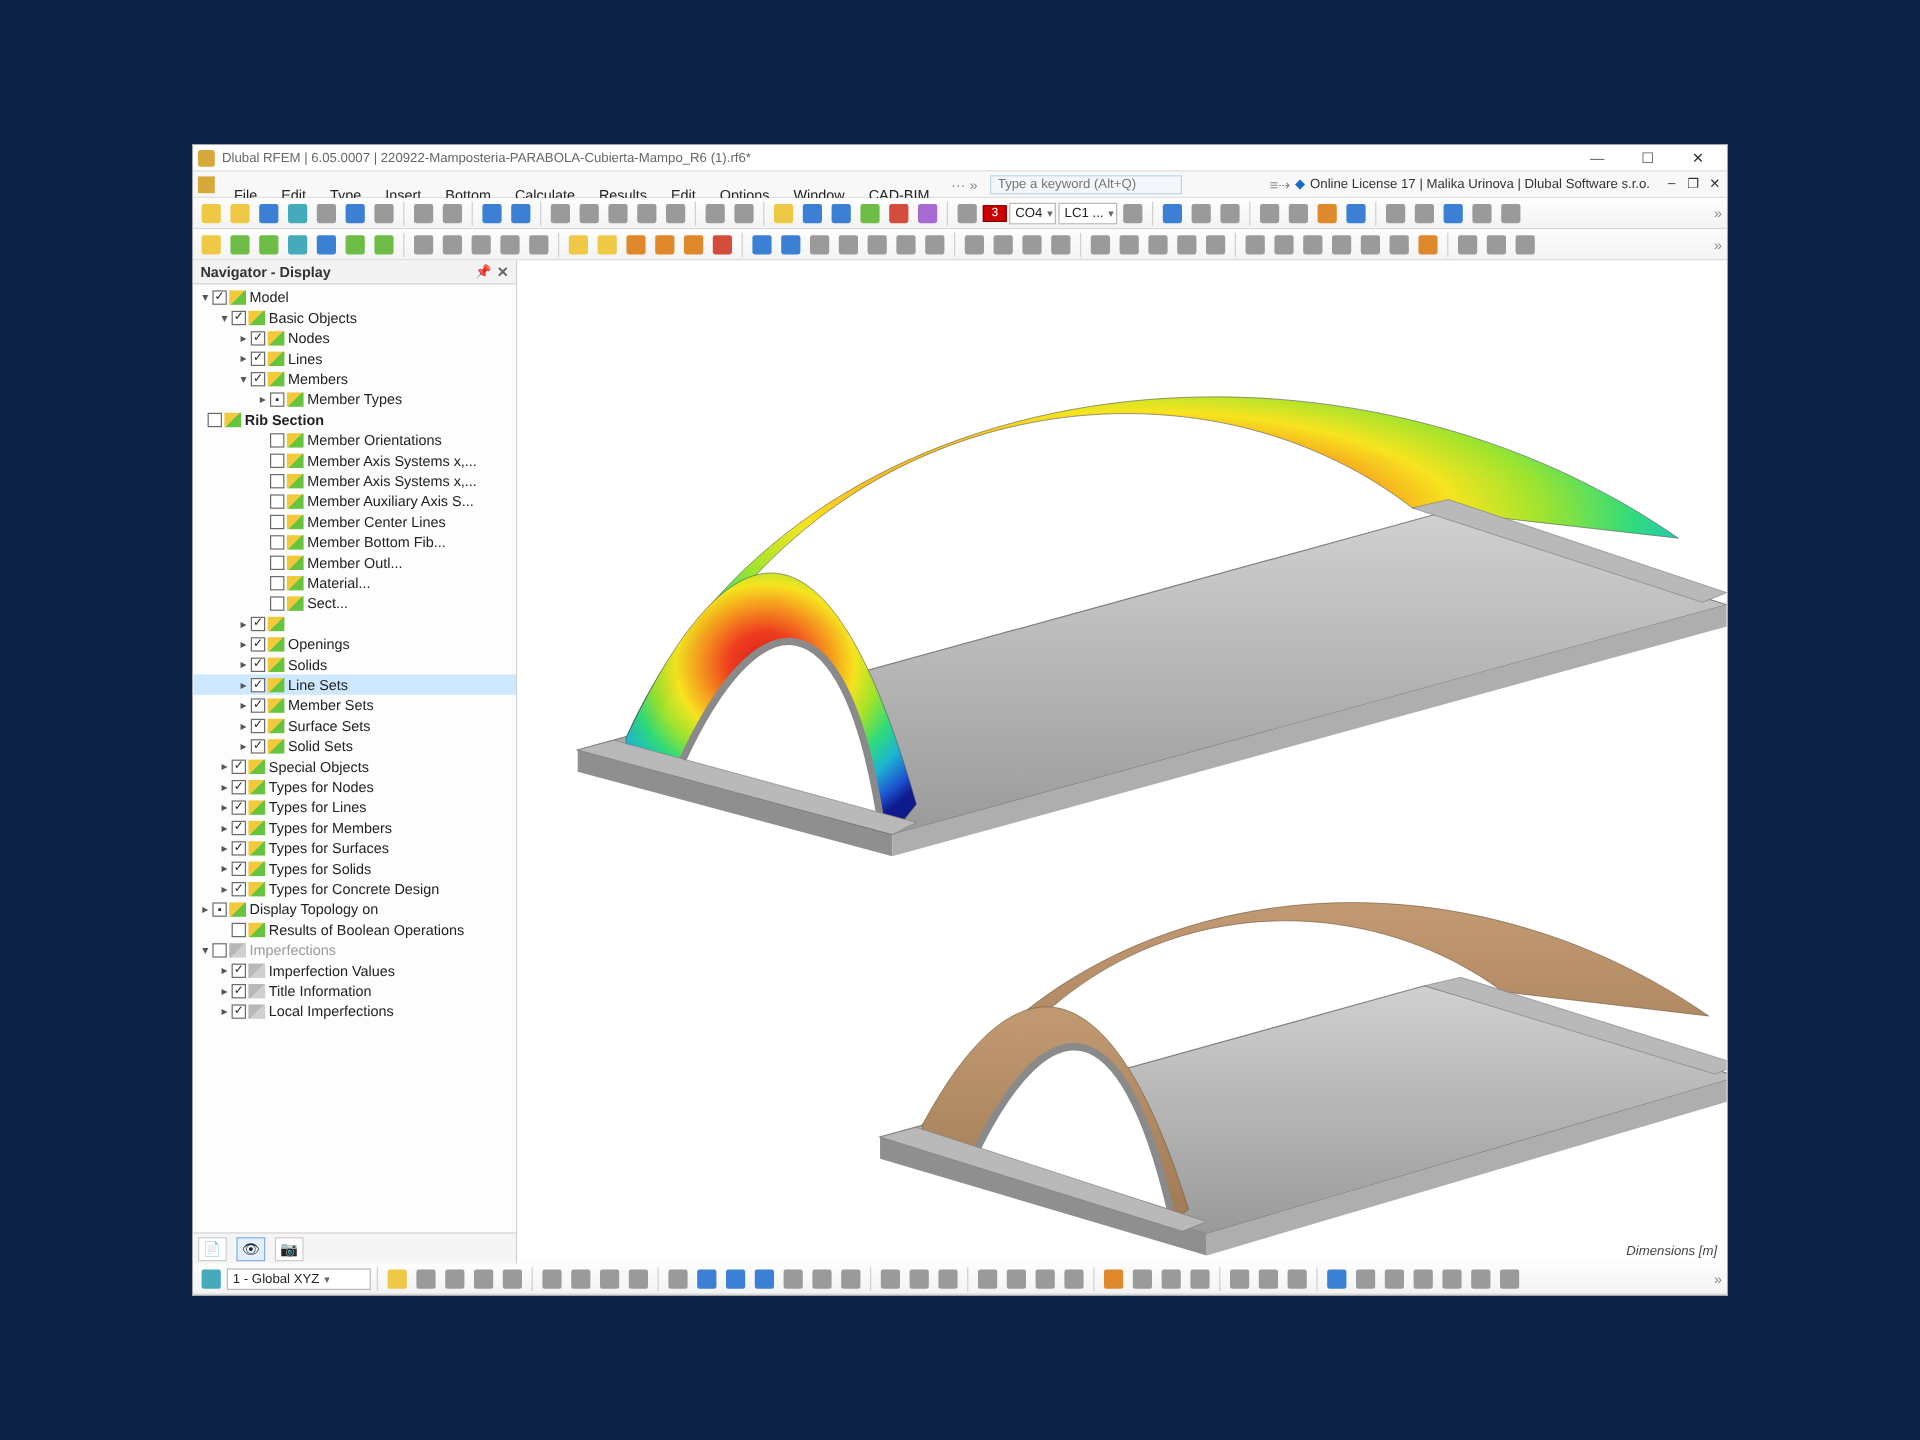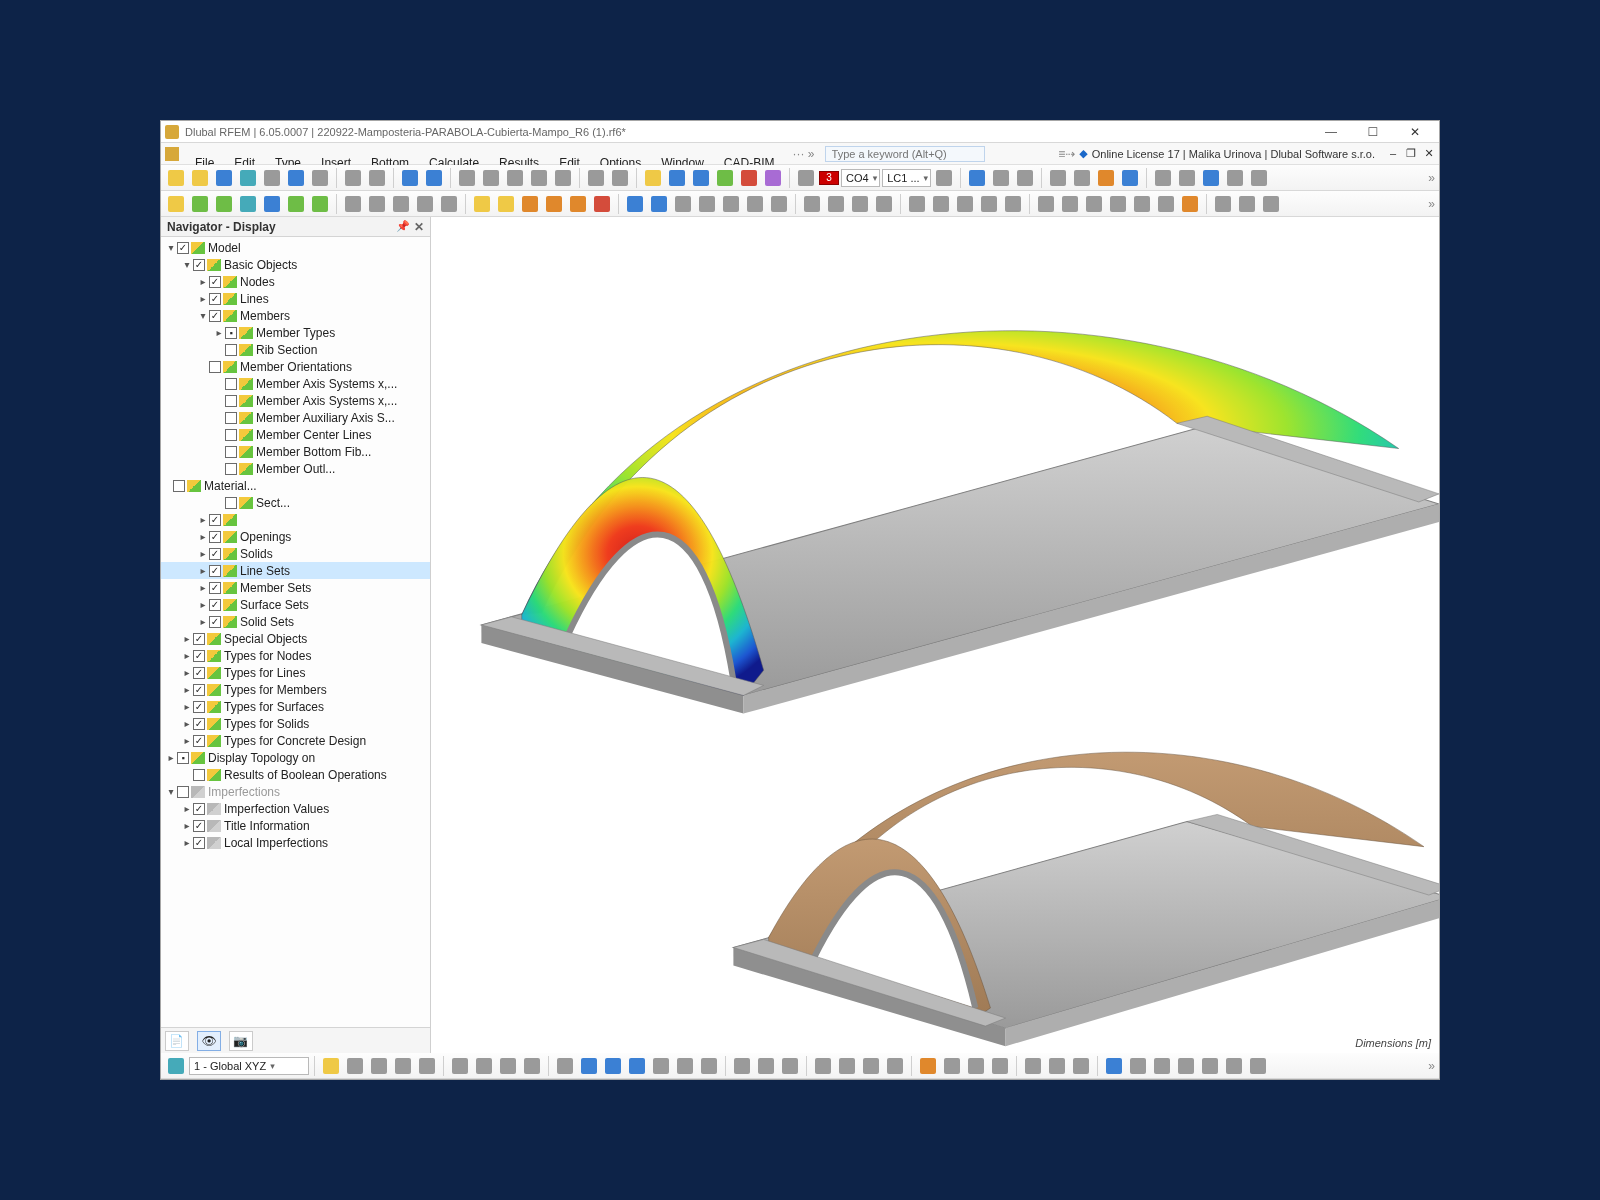--- a/index.html
+++ b/index.html
@@ -437,30 +437,30 @@
               <span class="cb chk"></span>
               <span class="nic"></span>
               <span class="label">Members</span>
             </div>
             <div class="tree-node" style="padding-left: 52px;">
               <span class="tw">▸</span>
               <span class="cb sq"></span>
               <span class="nic"></span>
               <span class="label">Member Types</span>
             </div>
+            <div class="tree-node" style=" font-weight: bold;">
+              <span class="tw"></span>
+              <span class="cb " style="background: rgb(255, 255, 255);"></span>
+              <span class="nic"></span>
+              <span class="label">Rib Section</span>
+            </div>
             <div class="tree-node" style="padding-left: 52px;">
               <span class="tw"></span>
               <span class="cb " style="background: rgb(255, 255, 255);"></span>
               <span class="nic"></span>
-              <span class="label">Rib Section</span>
-            </div>
-            <div class="tree-node" style="padding-left: 36px;">
-              <span class="tw"></span>
-              <span class="cb " style="background: rgb(255, 255, 255);"></span>
-              <span class="nic"></span>
               <span class="label">Member Orientations</span>
             </div>
             <div class="tree-node" style="padding-left: 52px;">
               <span class="tw"></span>
               <span class="cb " style="background: rgb(255, 255, 255);"></span>
               <span class="nic"></span>
               <span class="label">Member Axis Systems x,...</span>
             </div>
             <div class="tree-node" style="padding-left: 52px;">
               <span class="tw"></span>
@@ -485,21 +485,21 @@
               <span class="cb " style="background: rgb(255, 255, 255);"></span>
               <span class="nic"></span>
               <span class="label">Member Bottom Fib...</span>
             </div>
             <div class="tree-node" style="padding-left: 52px;">
               <span class="tw"></span>
               <span class="cb " style="background: rgb(255, 255, 255);"></span>
               <span class="nic"></span>
               <span class="label">Member Outl...</span>
             </div>
-            <div class="tree-node" style=" text-align: right;">
+            <div class="tree-node" style="padding-left: 52px; text-align: right;">
               <span class="tw"></span>
               <span class="cb " style="background: rgb(255, 255, 255);"></span>
               <span class="nic"></span>
               <span class="label">Material...</span>
             </div>
             <div class="tree-node" style="padding-left: 52px;">
               <span class="tw"></span>
               <span class="cb " style="background: rgb(255, 255, 255);"></span>
               <span class="nic"></span>
               <span class="label">Sect...</span>

